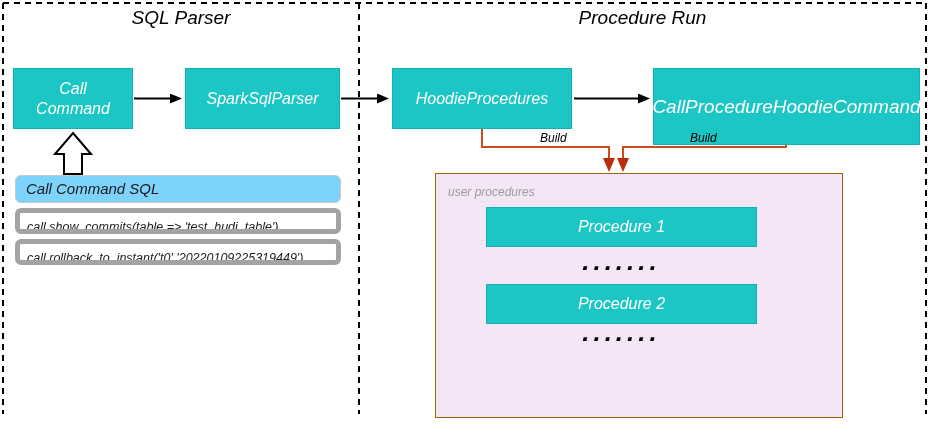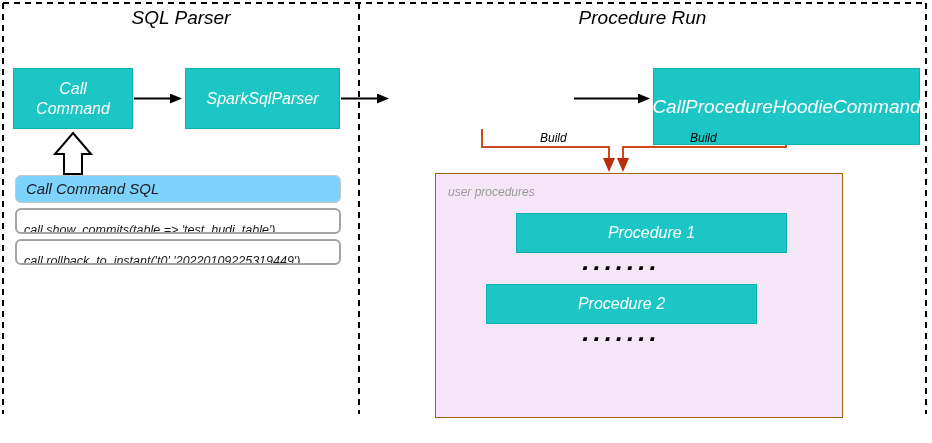--- a/index.html
+++ b/index.html
@@ -32,39 +32,39 @@
   }
   .l-build { left:540px; top:129px; width:60px; }
   .l-call  { left:690px; top:129px; width:55px; }
 
   .sql-panel { position:absolute; left:15px; top:175px; width:326px; }
   .sql-header {
     height:28px; line-height:26px; background:#7dd3fc; border:1px solid #c8c8c8;
     border-radius:6px; padding:0 10px; font-size:15px; color:#1a1a1a; margin-bottom:2px;
   }
   .sql-row {
-    height:26px; line-height:24px; background:#ffffff; border:2px solid #a3a3a3;
-    border-radius:6px; padding:8px 7px; font-size:12.5px; color:#1a1a1a;
+    height:26px; line-height:24px; background:#ffffff; border:5px solid #a3a3a3;
+    border-radius:6px; padding:2px 7px; font-size:12.5px; color:#1a1a1a;
     white-space:nowrap; margin-top:5px; overflow:hidden;
   }
   .sql-row:first-of-type { margin-top:0; }
 
   .proc-panel {
     position:absolute; left:435px; top:173px; width:408px; height:245px;
     background:#f5e6f7; border:1px solid #a16207;
   }
   .proc-panel-label {
     position:absolute; left:12px; top:11px; font-size:12px; color:#9b9b9b;
   }
   .proc-box {
     position:absolute; left:50px; width:271px; height:40px; background:#1cc6c5;
     border:1px solid #10b0b4; color:#ffffff; font-size:16px;
     display:flex; align-items:center; justify-content:center;
   }
-  .p1 { top:39px;margin-left:30px; } .p2 { top:110px; } .pN { top:184px; }
+  .p1 { top:33px; } .p2 { top:110px; } .pN { top:184px; }
   .proc-dots {
     position:absolute; left:50px; width:271px; height:30px; line-height:30px;
     text-align:center; font-size:26px; font-weight:bold; letter-spacing:4px;
     color:#000;
   }
   .d1 { top:72px; } .d2 { top:143px; }
 </style>
 </head>
 <body>
 
@@ -92,20 +92,21 @@
     <polygon points="617,158 629,158 623,172" fill="#bb2c0c"></polygon>
 
     <polygon points="73,133 91,154 82,154 82,174 64,174 64,154 55,154" fill="#ffffff" stroke="#000" stroke-width="2"></polygon>
   </svg>
 
   <div class="section-title t-sql">SQL Parser</div>
   <div class="section-title t-run">Procedure Run</div>
 
   <div class="node n-call">Call Command</div>
   <div class="node n-spark">SparkSqlParser</div>
+  <div class="node n-hoodie">HoodieProcedures</div>
   <div class="node n-cphc">CallProcedureHoodieCommand</div>
 
   <div class="edge-label l-build">Build</div>
   <div class="edge-label l-call">Build</div>
 
   <div class="sql-panel">
     <div class="sql-header">Call Command SQL</div>
     <div class="sql-row">call show_commits(table =&gt; 'test_hudi_table')</div>
     <div class="sql-row">call rollback_to_instant('t0','20220109225319449')</div>
   </div>

